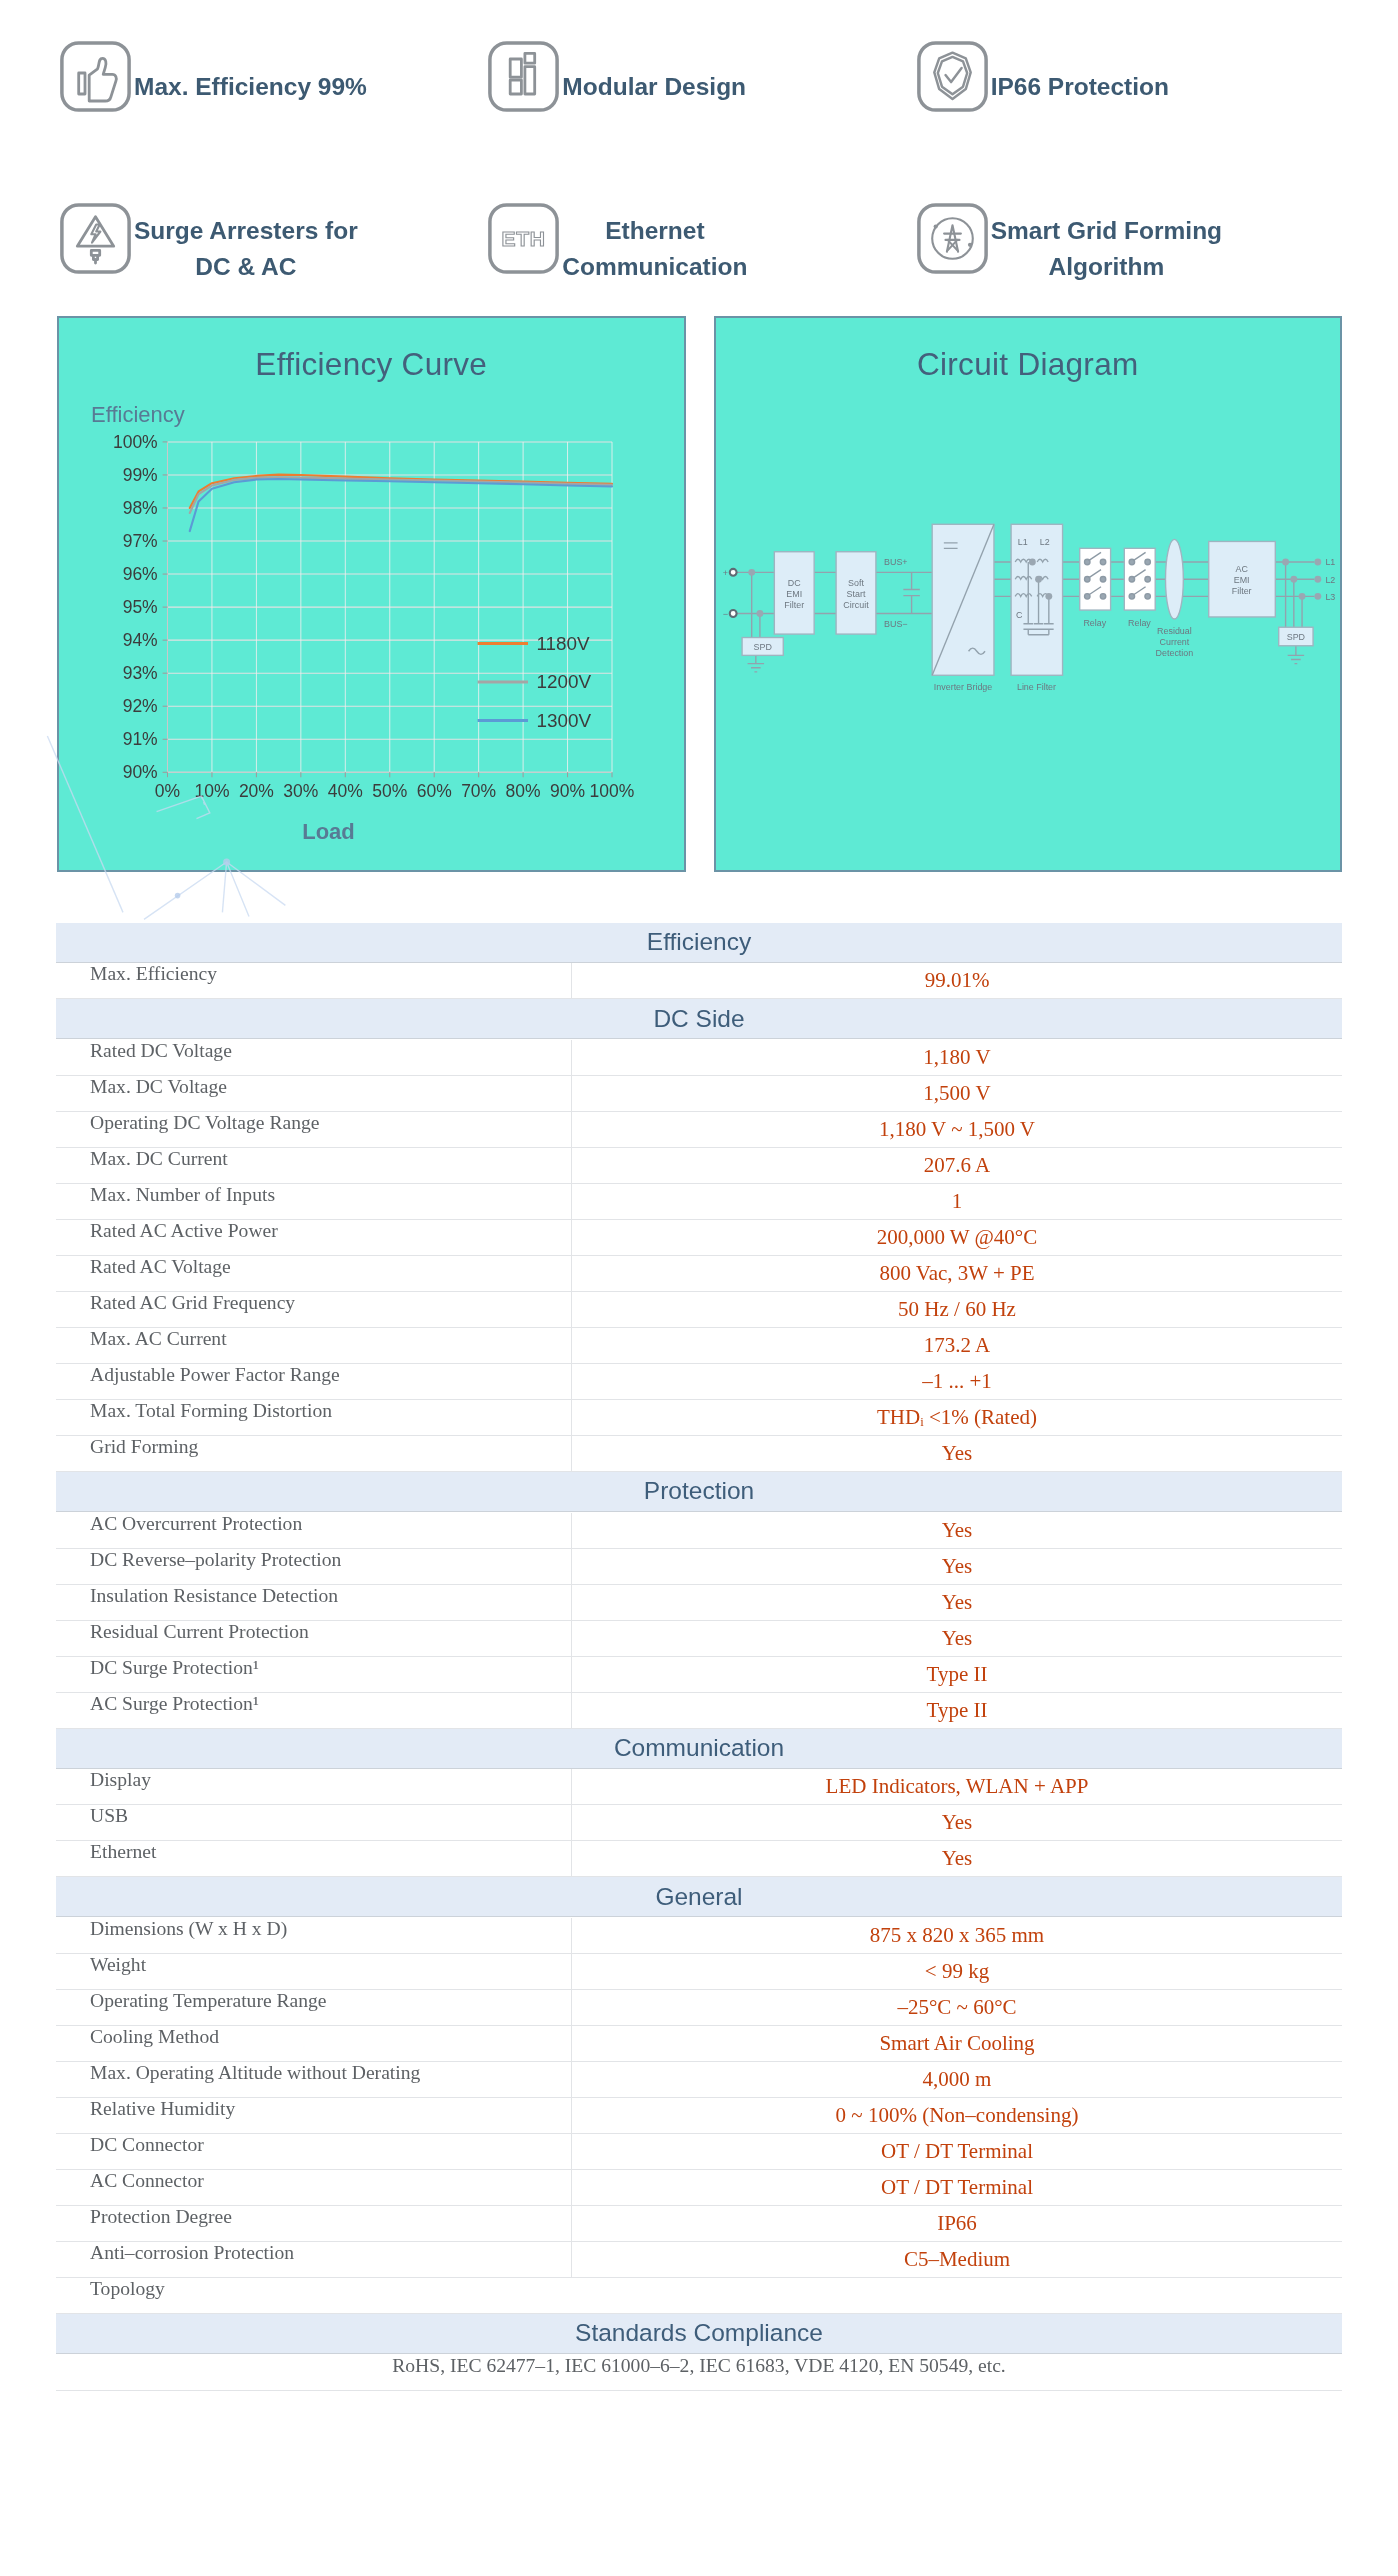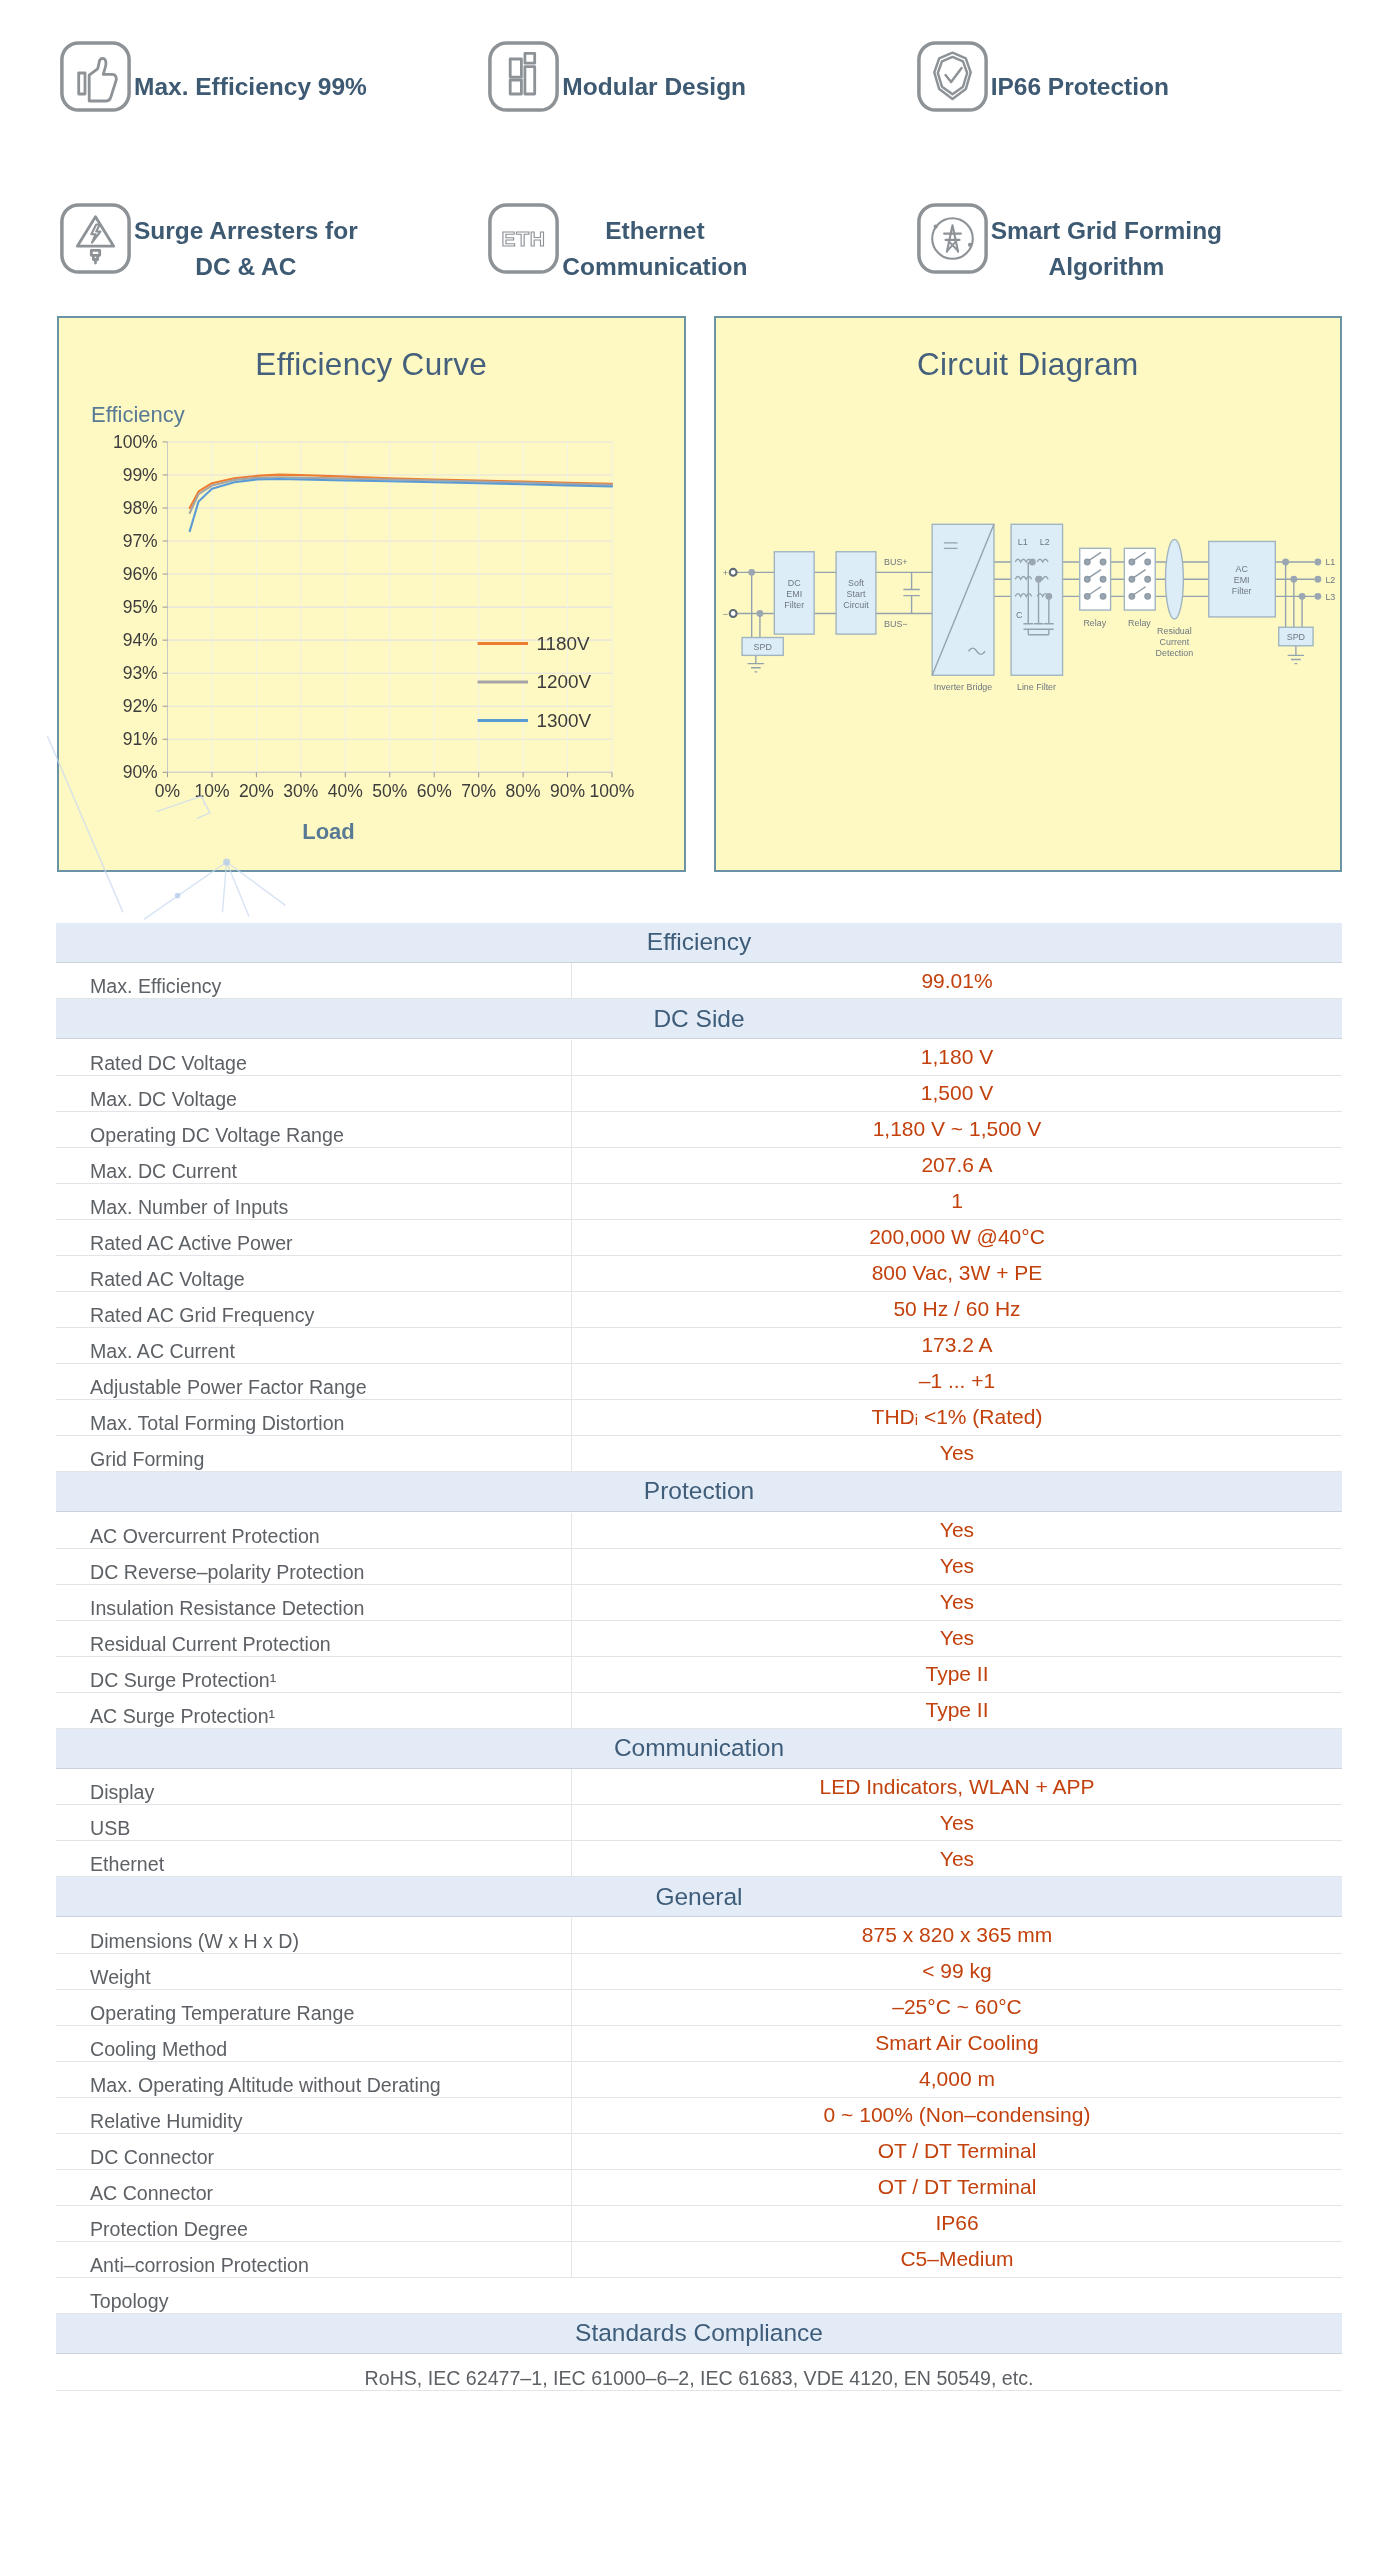--- a/index.html
+++ b/index.html
@@ -18,41 +18,41 @@
   .feature .icon-wrap { width:77px; height:77px; }
   .feature .icon-wrap svg { width:77px; height:77px; display:block; }
   .feature .flabel {
     margin-top:21px; font-size:24.5px; font-weight:bold; color:#3d5a72;
     text-align:center; line-height:1.45;
   }
 
   
   .panels { margin:31.5px 57px 0; display:flex; gap:28px; }
   .panel {
-    position:relative; flex:1; height:556px; background:#fef9c3;
+    position:relative; flex:1; height:556px; background:#5eead4;
     border:2.8px solid #6b93a6; overflow:visible;padding-left:48px;
   }
   .panel-title {
     position:absolute; top:28px; left:0; right:0; text-align:center;
     font-size:31.5px; font-weight:500; color:#44607c; letter-spacing:0.3px;
   }
   .y-axis-word { position:absolute; top:84px; left:32px; font-size:22px; color:#587a94; }
   .load-word  { position:absolute; top:501px; left:0; width:539px; text-align:center; font-size:22px; color:#587a94;font-weight:bold; }
   #eff-chart { position:absolute; top:112px; left:14px; }
   .deco-constellation { position:absolute; left:-19.6px; bottom:-55px; pointer-events:none; }
   #circuit-svg { position:absolute; top:196px; left:0; width:100%; }
 
   
   .spec-table { margin:51px 56px 0; width:1286px; }
   .section-header {
     height:40px; background:#e3ebf6; display:flex; align-items:center; justify-content:center;
     border-bottom:1.4px solid #ccd2d9; margin-bottom:0.7px;
   }
   .section-header span { font-size:24.5px; color:#3e5d7a; font-weight:500; }
-  .spec-row { position:relative; height:36px; display:flex; align-items:flex-end; border-bottom:1.4px solid #e2e4e7; }
+  .spec-row { position:relative; height:36px; display:flex; align-items:flex-start; border-bottom:1.4px solid #e2e4e7;font-family:Liberation Serif, serif; }
   .spec-row .rlabel {
     width:515px; padding-left:34px; font-size:19.6px; color:#5d6165;
     white-space:nowrap; overflow:hidden;
   }
   .spec-row .rvalue {
     flex:1; text-align:center; font-size:21px; color:#c2410c;
     border-left:1.4px solid #e2e4e7; height:100%; display:flex; align-items:center; justify-content:center;
   }
   .spec-row.wide { justify-content:center; }
   .spec-row.wide .rwide { width:100%; text-align:center; font-size:19.6px; color:#5d6165; }

